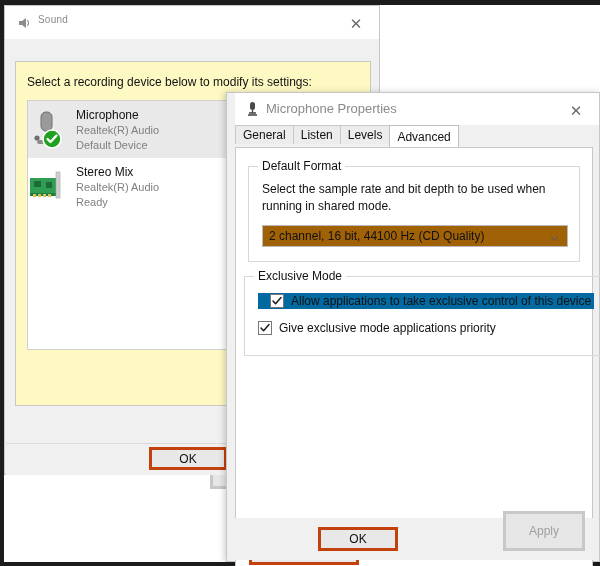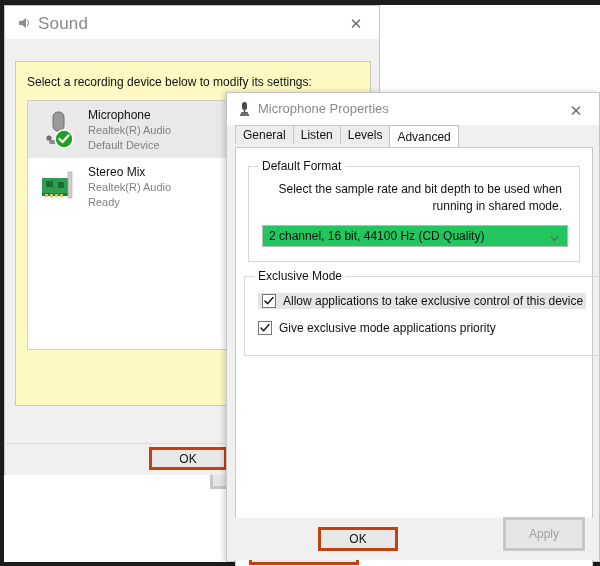--- a/index.html
+++ b/index.html
@@ -44,21 +44,21 @@
     height: 33px;
     background: #ffffff;
     position: relative;
   }
   .title-icon {
     position: absolute; left: 11px; top: 9px;
     width: 16px; height: 16px;
   }
   .sound-title {
     position: absolute; left: 33px; top: 8px;
-    font-size: 17px; color: #8a8a8a;
+    font-size: 10px; color: #8a8a8a;
     letter-spacing: .2px;
   }
   .win-close {
     position: absolute; right: 8px; top: 5px;
     width: 30px; height: 24px;
     display: flex; align-items: center; justify-content: center;
     color: #6b6b6b; font-size: 15px; line-height: 1;
   }
 
   
@@ -105,21 +105,20 @@
     left: 11px; top: 38px;
     width: 334px; height: 250px;
     background: #ffffff;
     border: 1px solid #cfcfcf;
     box-sizing: border-box;
   }
   .device-row {
     position: relative;
     height: 57px;
     display: flex; align-items: center;
-    padding-left: 12px;
   }
   .device-row.selected { background: #e9e9e9; }
   .device-icon {
     width: 40px; height: 42px;
     position: relative; flex: 0 0 40px;
     margin-right: 8px;
   }
   .device-text { line-height: 1.35; }
   .device-name { font-size: 12px; color: #111; }
   .device-sub { font-size: 11px; color: #808080; }
@@ -161,20 +160,21 @@
     width: 374px; height: 470px;
     background: #f0f0f0;
     border: 1px solid #c6c6c6;
     box-sizing: border-box;
     box-shadow: -2px 0 6px rgba(0,0,0,.18);
   }
   .props-titlebar {
     height: 32px;
     background: #ffffff;
     position: relative;
+    margin-left: 8px;
   }
   .props-icon {
     position: absolute; left: 10px; top: 8px;
     width: 15px; height: 16px;
   }
   .props-title {
     position: absolute; left: 31px; top: 8px;
     font-size: 13px; color: #8a8a8a;
   }
   .props-tabstrip {
@@ -188,60 +188,59 @@
     background: #ffffff;
     border: 1px solid #c8c8c8;
     box-sizing: border-box;
   }
 
   
   .group {
     position: absolute;
     border: 1px solid #d8d8d8;
     box-sizing: border-box;
-    text-align: right;
   }
   .group-title {
     position: absolute;
     top: -8px; left: 9px;
     background: #ffffff;
     padding: 0 4px;
     font-size: 12px;
     color: #111;
   }
   .group-format { left: 12px; top: 18px; width: 332px; height: 96px; }
   .group-excl  { left: 8px; top: 128px; width: 374px; height: 80px; }
 
   .fmt-desc {
     position: absolute; left: 13px; top: 14px;
     width: 300px;
     font-size: 12px; color: #111; line-height: 1.45;
   }
   .fmt-select {
     position: absolute; left: 13px; top: 58px;
     width: 306px; height: 22px;
-    background: #22c55e;
+    background: #a16207;
     border: 1px solid #b9b9b9;
     box-sizing: border-box;
     display: flex; align-items: center;
     padding: 0 6px;
     font-size: 12px; color: #111;
   }
   .chev {
     position: absolute; right: 8px; top: 6px;
     width: 9px; height: 9px;
   }
 
   .chk-row {
     position: absolute;
     left: 13px;
     display: flex; align-items: center;
     font-size: 12px; color: #111;
   }
-  .chk-row.r1 { top: 16px; background: #e5e5e5; padding: 1px 3px 1px 4px; }
+  .chk-row.r1 { top: 16px; background: #0369a1; padding: 1px 3px 1px 12px; }
   .chk-row.r2 { top: 44px; }
   .cbox {
     width: 12px; height: 12px;
     border: 1px solid #767676;
     background: #ffffff;
     margin-right: 7px;
     position: relative;
     flex: 0 0 12px;
   }
   .cbox svg { position: absolute; left: 0; top: 0; }
@@ -251,21 +250,21 @@
     width: 110px; height: 25px;
   }
 
   .props-footer {
     position: absolute; left: 1px; right: 0; bottom: 1px;
     height: 42px;
     background: #f0f0f0;
   }
   .props-ok     { position: absolute; right: 201px; bottom: 10px; width: 80px; height: 24px; }
   .props-cancel { position: absolute; right: 113px; bottom: 10px; width: 80px; height: 24px; }
-  .props-apply  { position: absolute; right: 14px;  bottom: 10px; width: 82px; height: 34px; }
+  .props-apply  { position: absolute; right: 14px;  bottom: 10px; width: 82px; height: 40px; }
 </style>
 </head>
 <body>
 
 <div class="edge-top"></div>
 <div class="edge-left"></div>
 <div class="edge-bottom"></div>
 
 <div class="sound-window">
 

